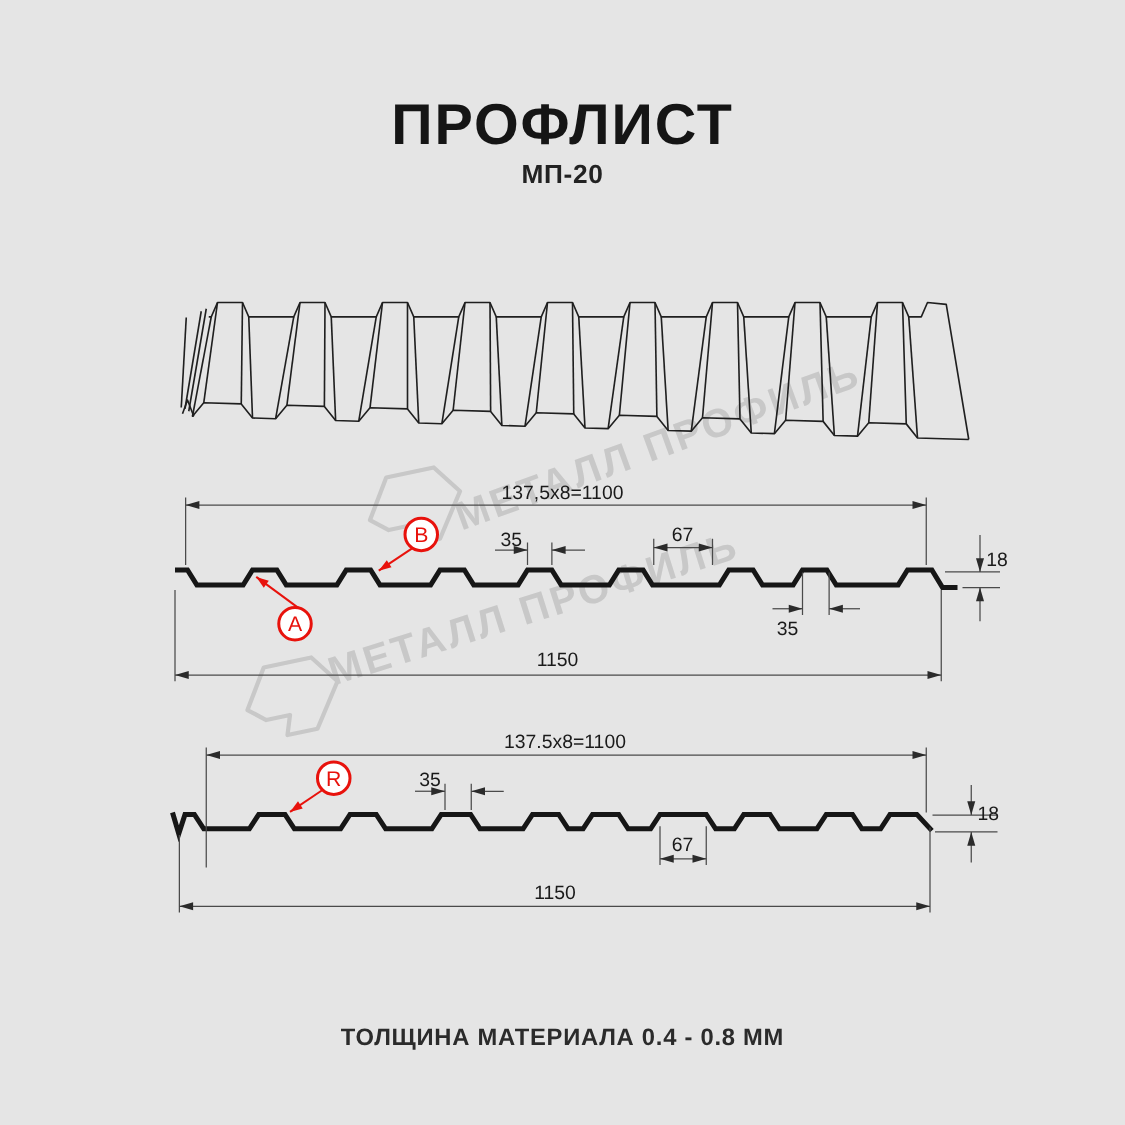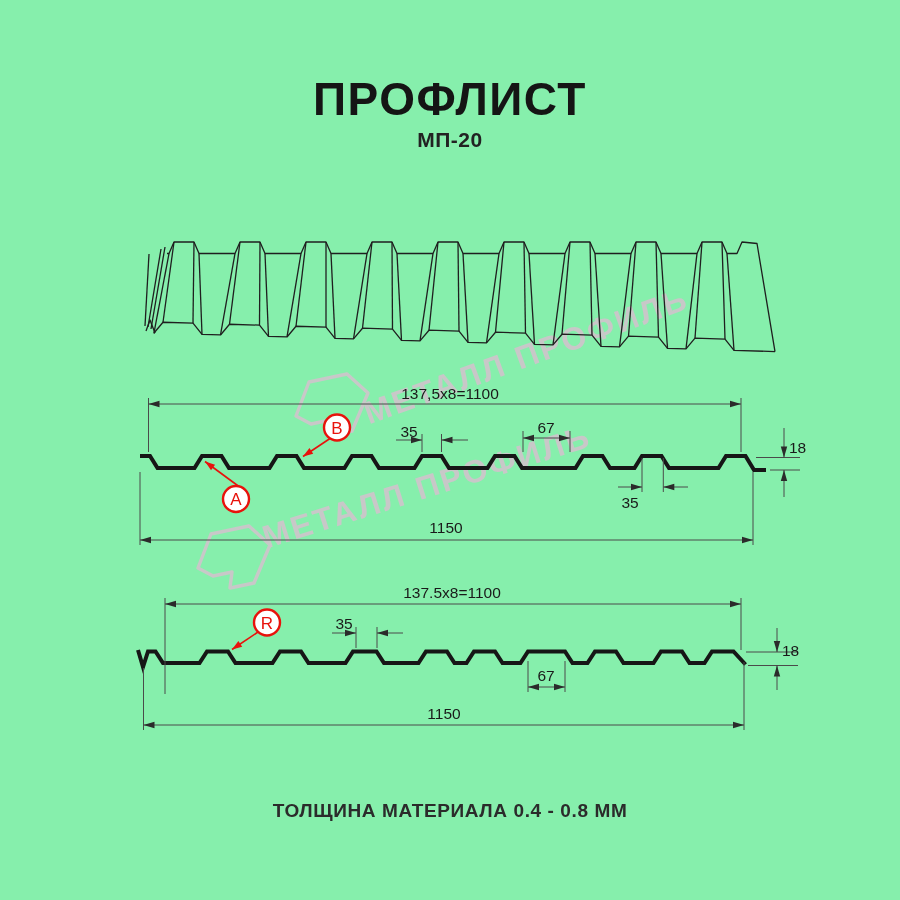--- a/index.html
+++ b/index.html
@@ -1,22 +1,22 @@
 <!DOCTYPE html>
 <html><head>
 <meta charset="utf-8">
 <style>
   html,body{margin:0;padding:0;background:#fff;}
-  #page{position:relative;width:900px;height:900px;background:#86efac;overflow:hidden;
+  #page{position:relative;width:900px;height:900px;background:#e5e5e5;overflow:hidden;
         font-family:"Liberation Sans",sans-serif;}
   #title{position:absolute;top:72px;left:0;width:900px;text-align:center;
          font-size:46px;font-weight:bold;letter-spacing:1.5px;color:#151515;}
   #subtitle{position:absolute;top:128px;left:0;width:900px;text-align:center;
             font-size:21px;font-weight:700;letter-spacing:0.5px;color:#222;}
-  #footer{position:absolute;top:800px;left:0;width:900px;text-align:center;
+  #footer{position:absolute;top:820px;left:0;width:900px;text-align:center;
           font-size:19px;font-weight:bold;letter-spacing:0.6px;color:#2b2b2b;}
   svg{position:absolute;top:0;left:0;}
   text.dim{font-family:"Liberation Sans",sans-serif;font-size:15.5px;fill:#1a1a1a;}
   text.callout{font-family:"Liberation Sans",sans-serif;font-size:17px;fill:#e8120c;}
   text.wm{font-family:"Liberation Sans",sans-serif;font-size:32px;font-weight:bold;
           letter-spacing:2.5px;fill:#c8c8c8;}
 </style>
 </head>
 <body>
 

